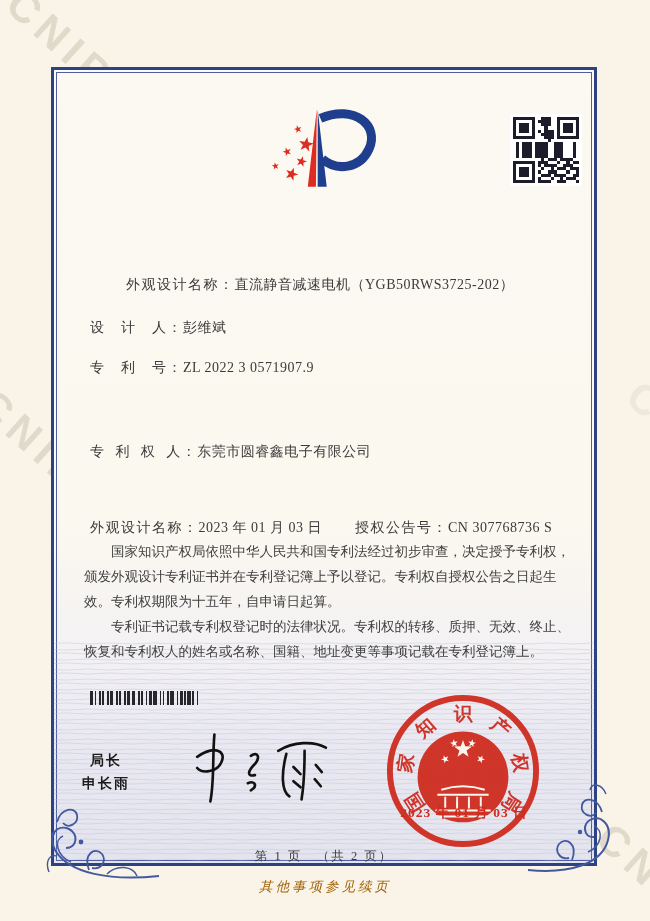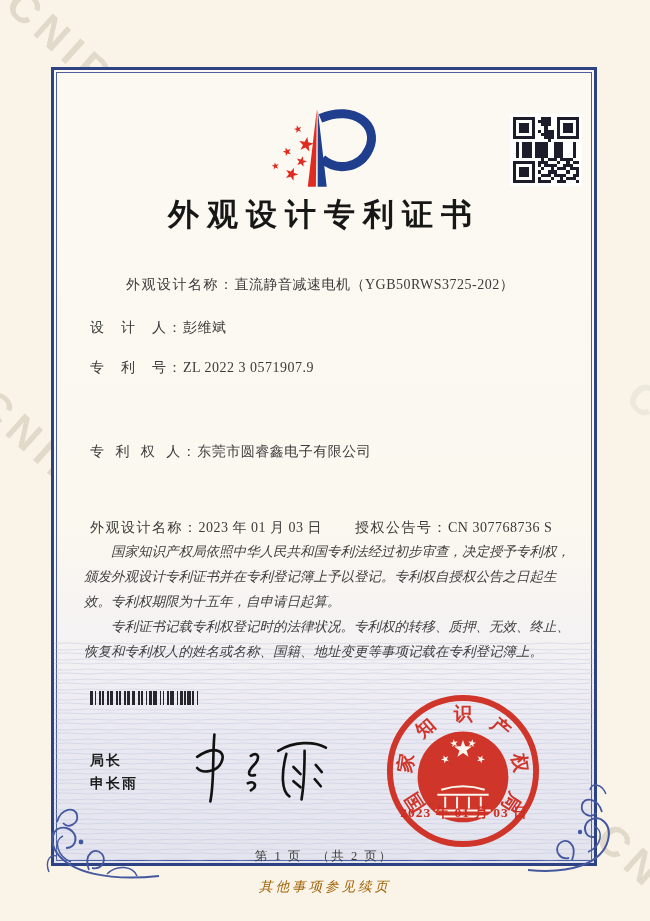--- a/index.html
+++ b/index.html
@@ -35,31 +35,31 @@
          font-size:31px;font-weight:bold;letter-spacing:8px;color:#171717;}
 
   .field-row{position:absolute;left:36px;font-size:14px;color:#3b3b3b;white-space:nowrap;}
   .field-row .lbl{letter-spacing:1.5px;}
   .field-row .val{letter-spacing:0.5px;}
   .fr1{top:206px;margin-left:36px;} .fr2{top:249px;} .fr3{top:289px;} .fr4{top:329px;}
   .fr5{top:373px;font-family:Liberation Mono, monospace;} .fr6{top:409px;} .fr7{top:449px;}
   .grant-no{position:absolute;left:265px;top:0;}
 
   .paras{position:absolute;left:30px;top:470px;width:492px;color:#404040;}
-  .paras p{margin:0;font-size:13.5px;line-height:1.85;font-style:italic;text-indent:2em;
+  .paras p{margin:0;font-size:13.5px;line-height:1.85;text-indent:2em;
            font-family:"Liberation Serif",serif;}
 
   .waves{position:absolute;left:0;right:0;top:570px;bottom:0;pointer-events:none;overflow:hidden;}
 
   .barcode{position:absolute;left:36px;top:621px;width:172px;height:14px;display:flex;align-items:stretch;}
   .barcode div{height:100%;}
 
   .signer-title{position:absolute;left:36px;top:682px;font-family:"Liberation Sans",sans-serif;
                 font-size:14px;font-weight:bold;color:#1d1d1d;letter-spacing:2px;}
-  .signer-name{position:absolute;left:36px;top:705px;font-family:"Liberation Sans",sans-serif;
+  .signer-name{position:absolute;left:28px;top:705px;font-family:"Liberation Sans",sans-serif;
                font-size:14px;font-weight:bold;color:#1d1d1d;letter-spacing:2px;}
   .signature{position:absolute;left:130px;top:658px;}
 
   .seal{position:absolute;left:330px;top:622px;width:158px;height:158px;opacity:0.95;}
   .seal-date{position:absolute;left:300px;top:734px;width:220px;text-align:center;
              font-size:13.5px;font-weight:bold;color:#cf2c20;letter-spacing:1px;}
 
   .page-footer{position:absolute;left:0;top:778px;width:100%;text-align:center;
                font-size:12.5px;letter-spacing:2px;color:#3a3a3a;}
 
@@ -392,21 +392,20 @@
           <rect x="0" y="20" width="1" height="1" fill="#1c1c2a"></rect>
           <rect x="1" y="20" width="1" height="1" fill="#1c1c2a"></rect>
           <rect x="2" y="20" width="1" height="1" fill="#1c1c2a"></rect>
           <rect x="3" y="20" width="1" height="1" fill="#1c1c2a"></rect>
           <rect x="4" y="20" width="1" height="1" fill="#1c1c2a"></rect>
           <rect x="5" y="20" width="1" height="1" fill="#1c1c2a"></rect>
           <rect x="6" y="20" width="1" height="1" fill="#1c1c2a"></rect>
         </svg>
     </div>
 
-    <div class="title">外观设计专利证书</div>
 
     <div class="field-row fr1">
       <span class="lbl">外观设计名称：</span><span class="val">直流静音减速电机（YGB50RWS3725-202）</span>
     </div>
     <div class="field-row fr2">
       <span class="lbl">设　计　人：</span><span class="val">彭维斌</span>
     </div>
     <div class="field-row fr3">
       <span class="lbl">专　利　号：</span><span class="val">ZL 2022 3 0571907.9</span>
     </div>

